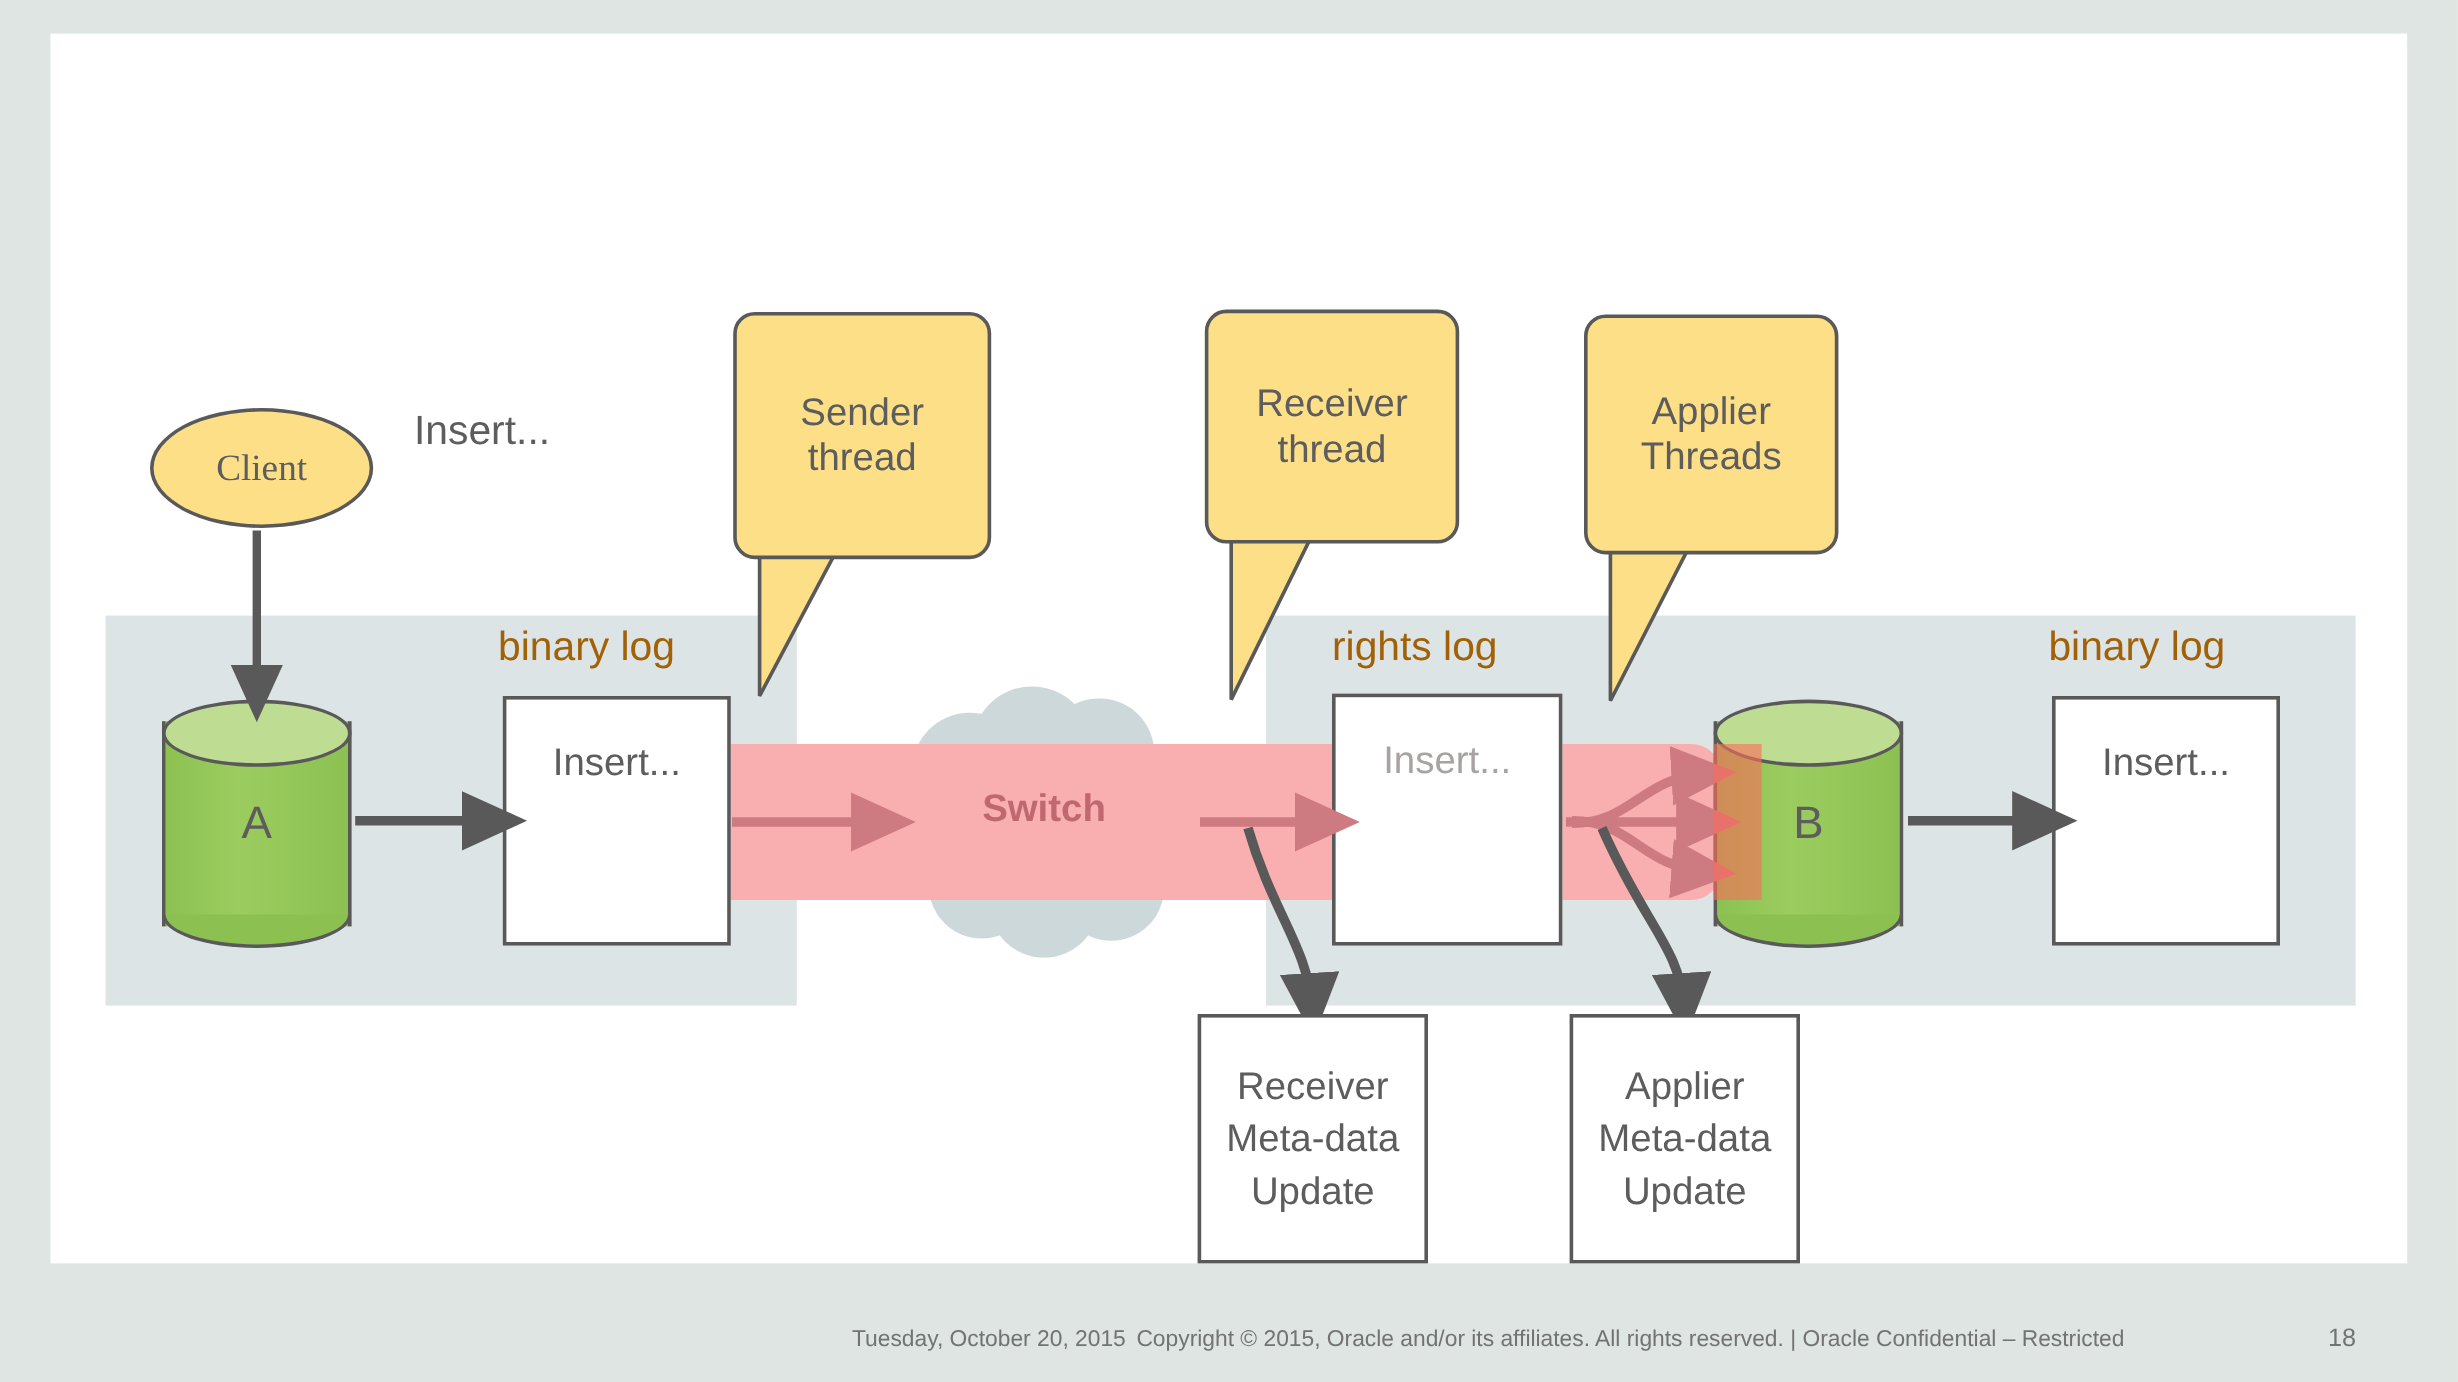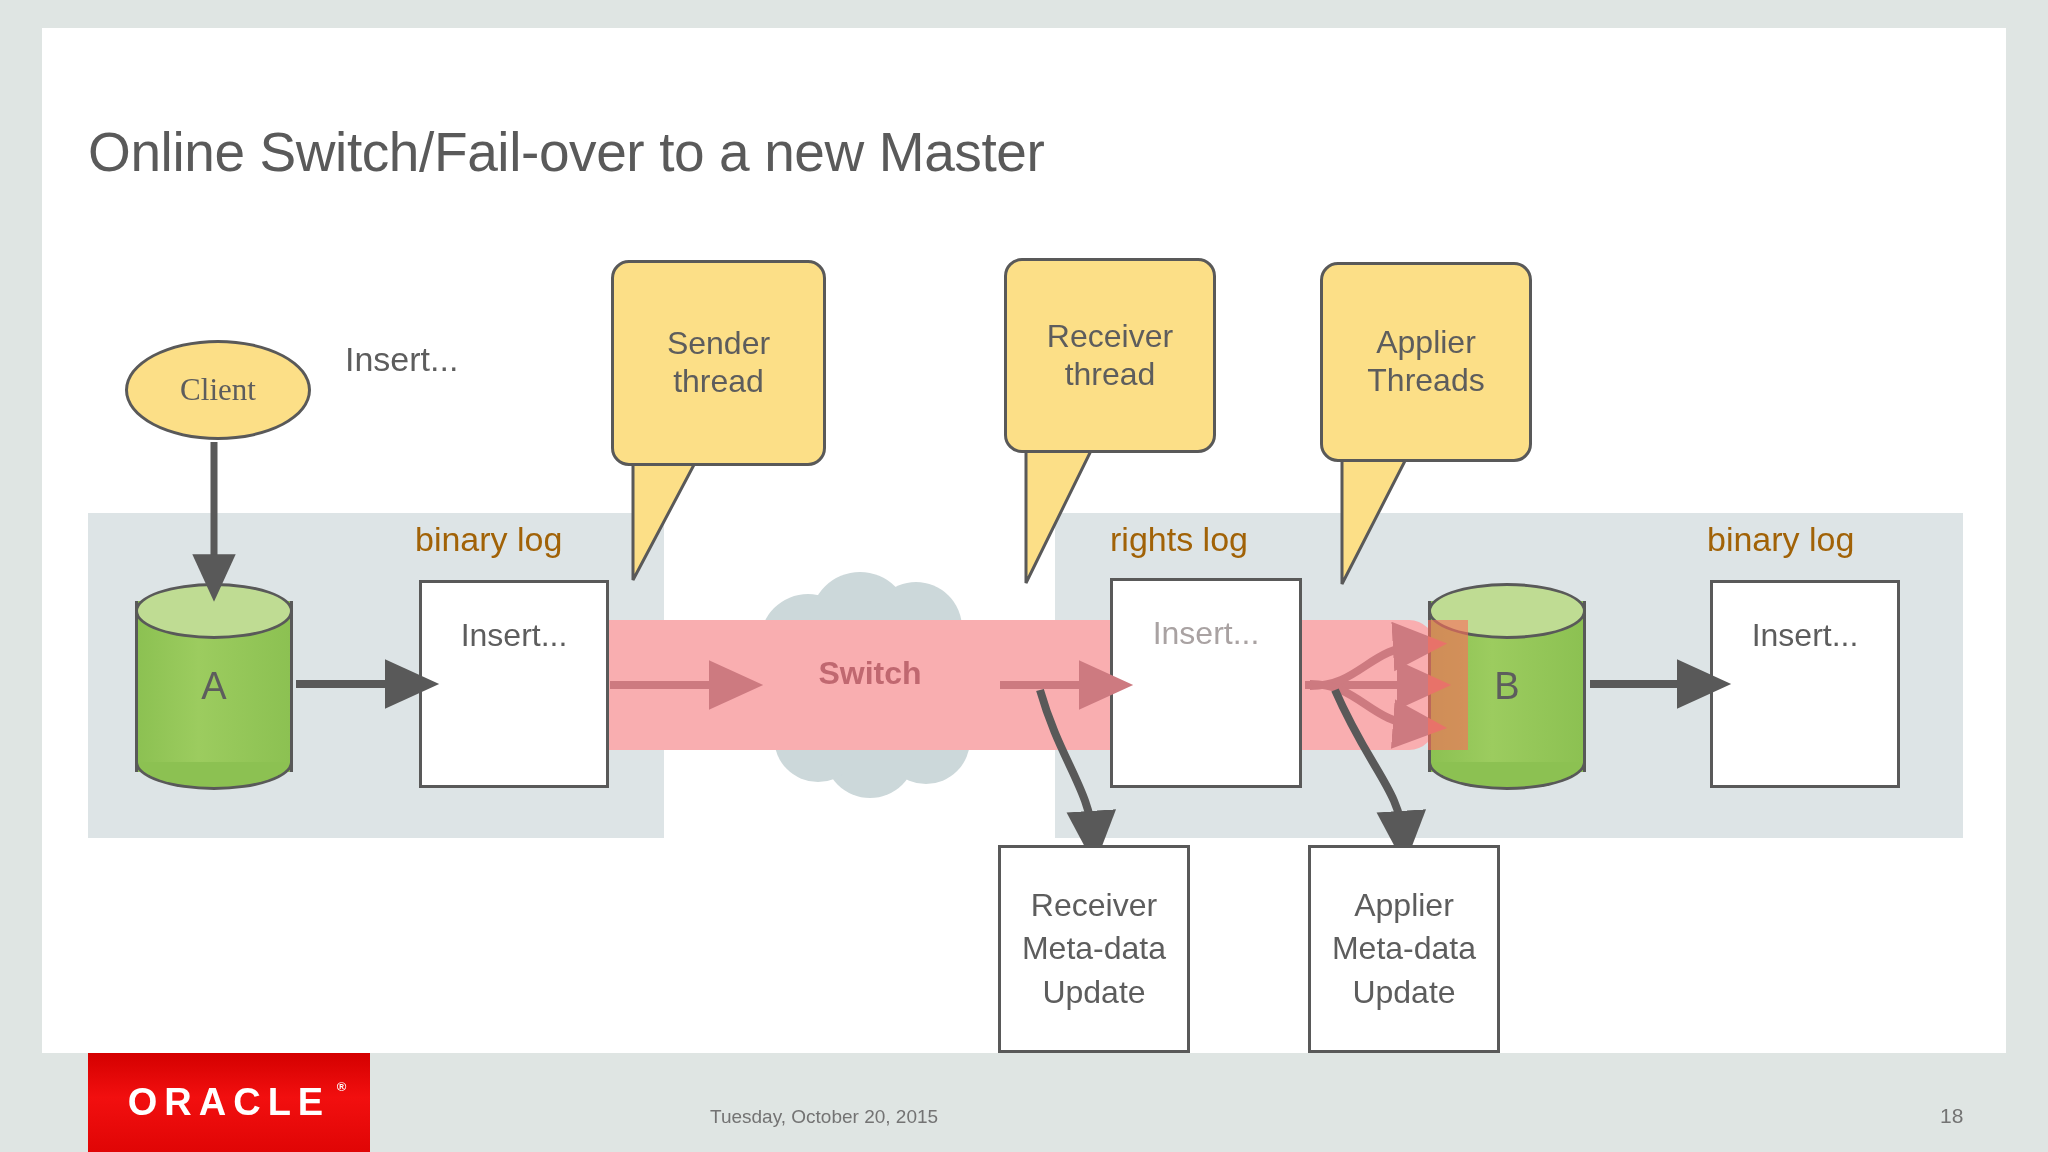--- a/index.html
+++ b/index.html
@@ -152,21 +152,20 @@
   .arrowsvg{ position:absolute; left:0; top:0; width:2048px; height:1152px;
              pointer-events:none; }
 </style>
 </head>
 <body>
 
 <div id="slide">
 
   <div id="canvas"></div>
 
-  <div id="title">Online Switch/Fail-over to a new Master</div>
 
   <div class="grey-band" id="band-left"></div>
   <div class="grey-band" id="band-right"></div>
 
   <div id="cloud">
     <svg width="280" height="230" viewBox="0 0 280 230">
       <g fill="#ccd8da">
         <circle cx="78" cy="72" r="48"></circle>
         <circle cx="130" cy="52" r="50"></circle>
         <circle cx="186" cy="58" r="46"></circle>
@@ -283,22 +282,17 @@
     <span>Meta-data</span>
     <span>Update</span>
   </div>
   <div class="metabox" id="meta-applier">
     <span>Applier</span>
     <span>Meta-data</span>
     <span>Update</span>
   </div>
 
   <div id="footer-bar"></div>
-  <div id="oracle-logo">
-    <span id="oracle-word">
-      <span>ORACLE</span>
-      <span id="oracle-reg">®</span>
-    </span>
-  </div>
   <div class="foot-txt" id="foot-date">Tuesday, October 20, 2015</div>
+  <div class="foot-txt" id="foot-copy">Copyright © 2015, Oracle and/or its affiliates. All rights reserved.  |  Oracle Confidential – Restricted</div>
   <div class="foot-txt" id="foot-page">18</div>
 
 </div>
 
 </body></html>

